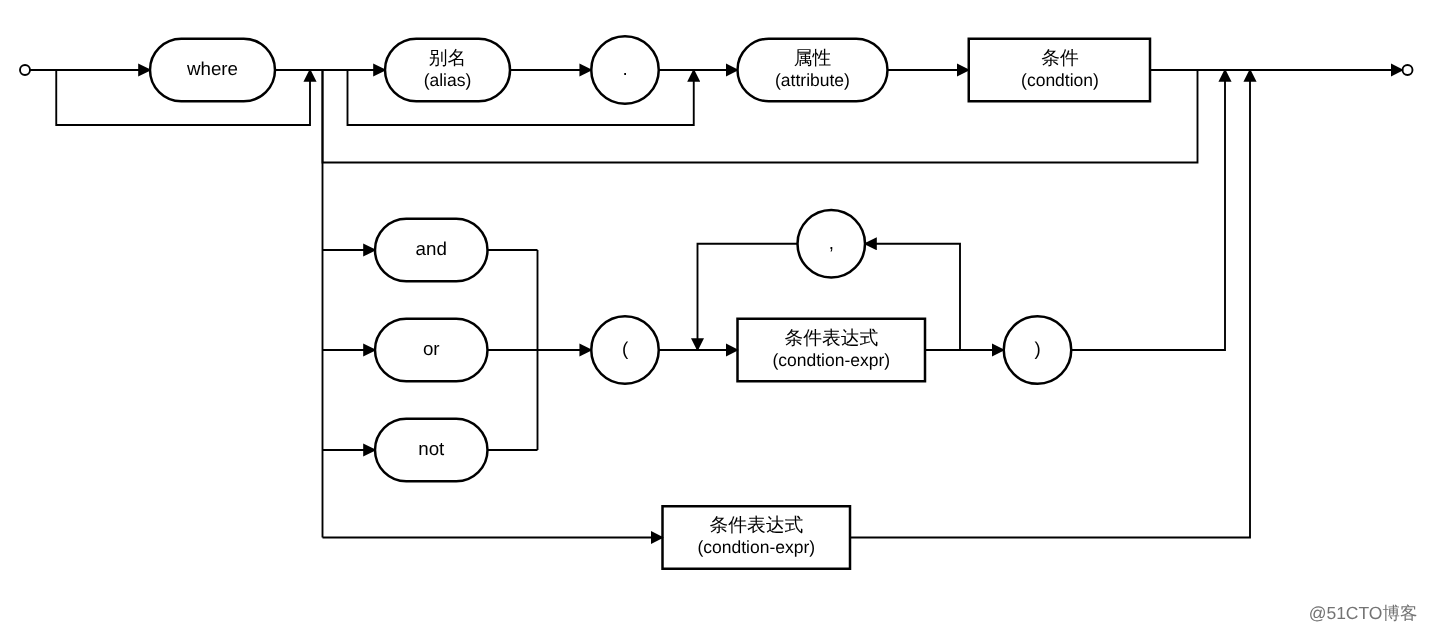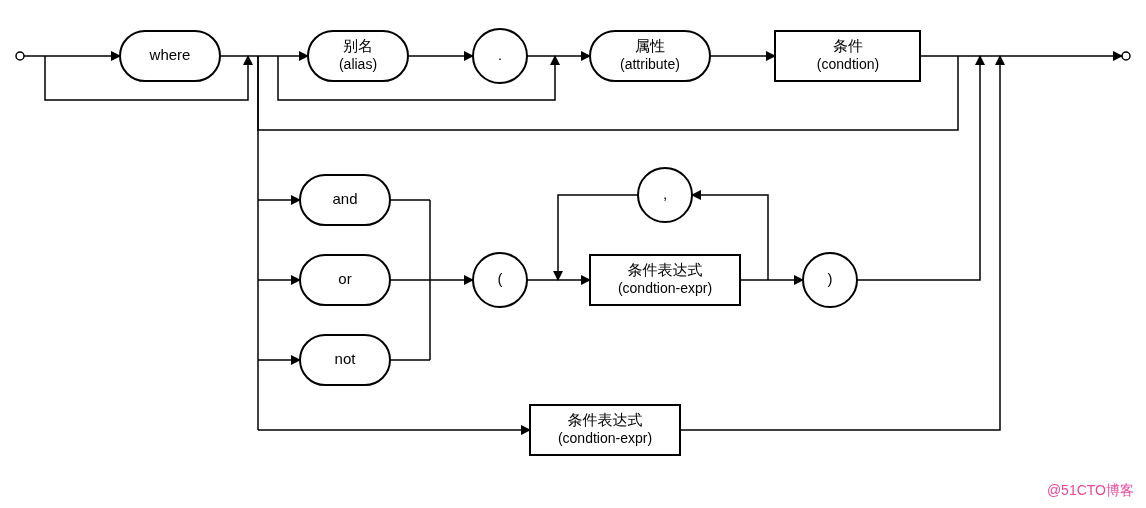--- a/index.html
+++ b/index.html
@@ -9,21 +9,21 @@
     height: 508px;
     background: #ffffff;
     font-family: Arial, "Microsoft YaHei", sans-serif;
     position: relative;
   }
   svg { display: block; }
   .watermark {
     position: absolute;
     right: 12px;
     bottom: 8px;
-    color: #ec4899;
+    color: #737373;
     font-size: 14px;
     font-family: Arial, sans-serif;
   }
   .node-text {
     font-size: 15px;
     fill: #000;
     text-anchor: middle;
     dominant-baseline: middle;
   }
   .node-text-sub {

